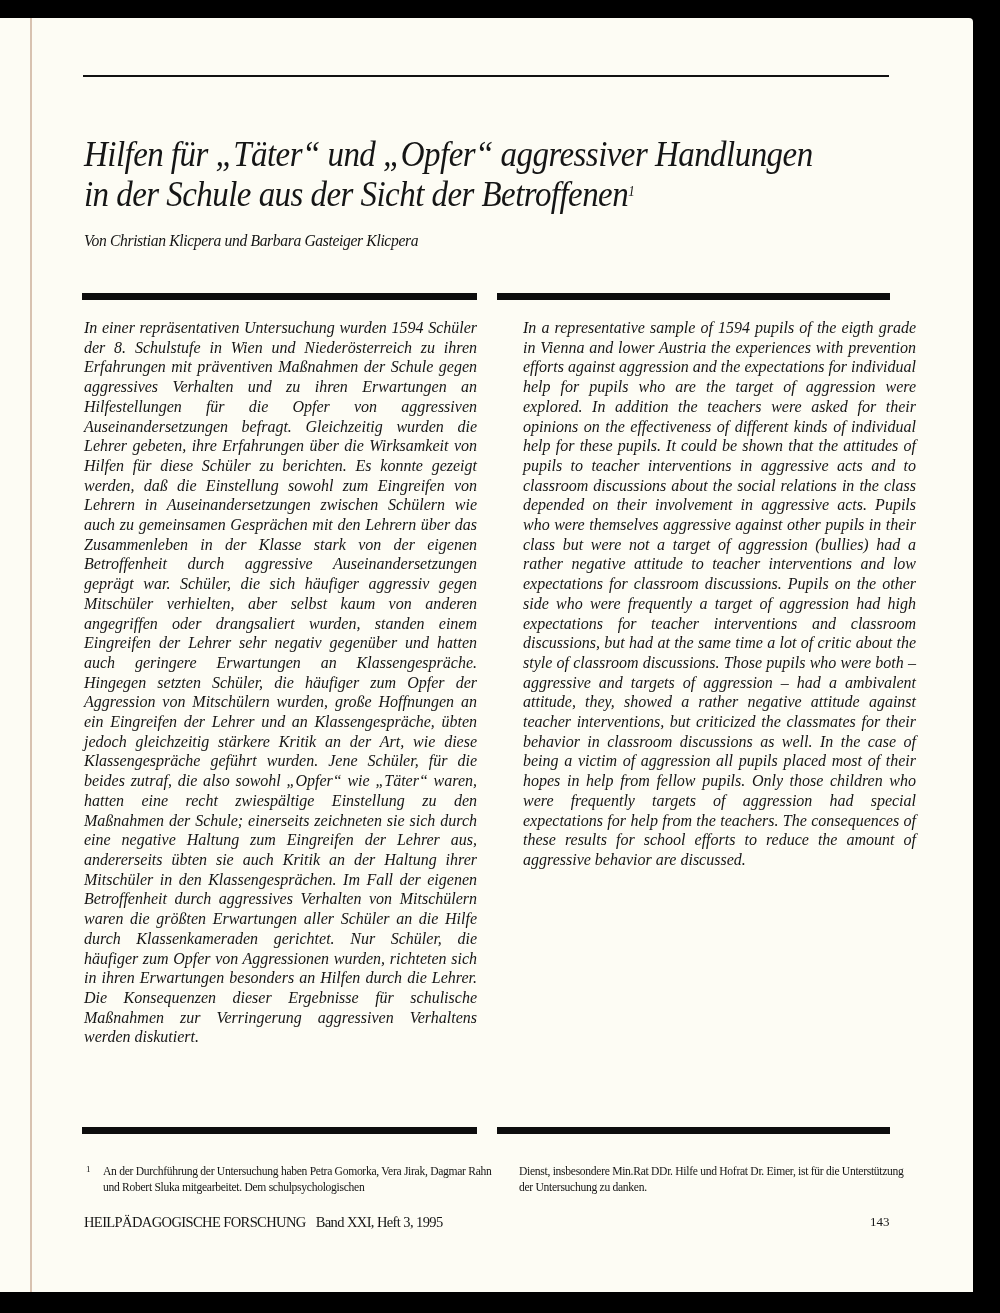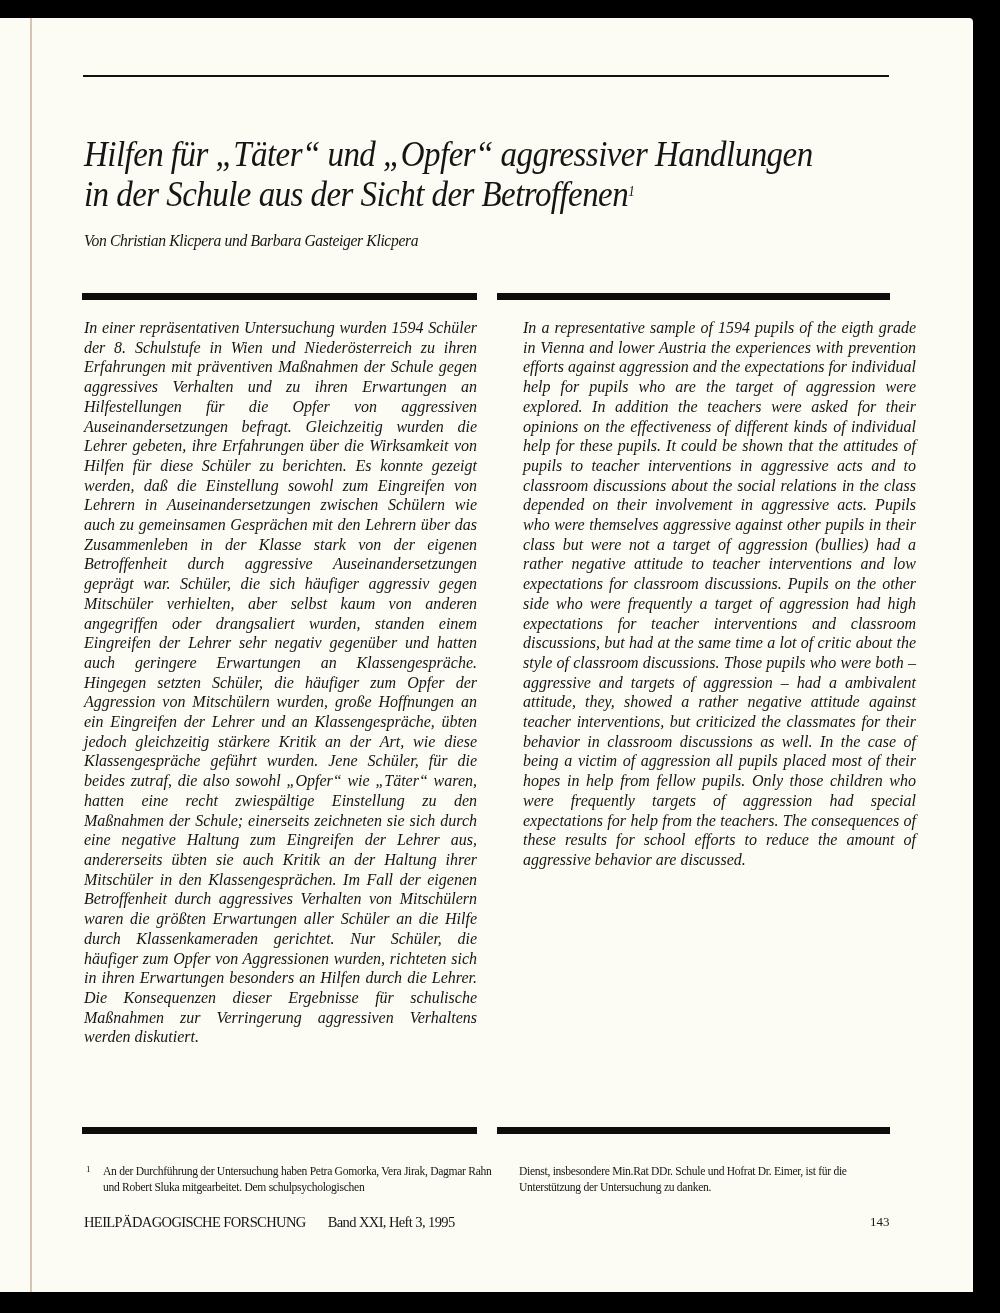--- a/index.html
+++ b/index.html
@@ -51,21 +51,21 @@
     letter-spacing: -0.3px;
   }
   .footnote.left { left: 86px; width: 400px; }
   .footnote.left .num { position: absolute; left: 0; top: -3px; font-size: 9px; }
   .footnote.left .txt { position: absolute; left: 17px; width: 390px; }
   .footnote.right { left: 519px; width: 390px; }
   .footer-journal {
     position: absolute; left: 84px; top: 1214px; font-size: 14.5px;
     letter-spacing: -0.6px; white-space: nowrap;
   }
-  .footer-journal .vol { margin-left: 22px; }
+  .footer-journal .vol { margin-left: 10px; }
   .page-number {
     position: absolute; left: 870px; top: 1214px; font-size: 13px;
   }
 </style>
 </head>
 <body>
 
 <div class="paper"></div>
 <div class="gutter-line"></div>
 
@@ -84,18 +84,18 @@
 <p class="abstract de" lang="de">In einer repräsentativen Untersuchung wurden 1594 Schüler der 8. Schulstufe in Wien und Niederösterreich zu ihren Erfahrungen mit präventiven Maßnahmen der Schule gegen aggressives Verhalten und zu ihren Erwartungen an Hilfestellungen für die Opfer von aggressiven Auseinandersetzungen befragt. Gleichzeitig wurden die Lehrer gebeten, ihre Erfahrungen über die Wirksamkeit von Hilfen für diese Schüler zu berichten. Es konnte gezeigt werden, daß die Einstellung sowohl zum Eingrei­fen von Lehrern in Auseinandersetzungen zwischen Schü­lern wie auch zu gemeinsamen Gesprächen mit den Leh­rern über das Zusammenleben in der Klasse stark von der eigenen Betroffenheit durch aggressive Auseinan­dersetzungen geprägt war. Schüler, die sich häufiger aggressiv gegen Mitschüler verhielten, aber selbst kaum von anderen angegriffen oder drangsaliert wurden, stan­den einem Eingreifen der Lehrer sehr negativ gegen­über und hatten auch geringere Erwartungen an Klas­sengespräche. Hingegen setzten Schüler, die häufiger zum Opfer der Aggression von Mitschülern wurden, große Hoffnungen an ein Eingreifen der Lehrer und an Klassengespräche, übten jedoch gleichzeitig stärkere Kritik an der Art, wie diese Klassengespräche geführt wurden. Jene Schüler, für die beides zutraf, die also sowohl „Opfer“ wie „Täter“ waren, hatten eine recht zwiespältige Einstellung zu den Maßnahmen der Schule; einerseits zeichneten sie sich durch eine negative Hal­tung zum Eingreifen der Lehrer aus, andererseits übten sie auch Kritik an der Haltung ihrer Mitschüler in den Klassengesprächen. Im Fall der eigenen Betroffenheit durch aggressives Verhalten von Mitschülern waren die größten Erwartungen aller Schüler an die Hilfe durch Klassenkameraden gerichtet. Nur Schüler, die häufiger zum Opfer von Aggressionen wurden, richteten sich in ihren Erwartungen besonders an Hilfen durch die Leh­rer. Die Konsequenzen dieser Ergebnisse für schulische Maßnahmen zur Verringerung aggressiven Verhaltens werden diskutiert.</p>
 <p class="abstract en" lang="en">In a representative sample of 1594 pupils of the eigth grade in Vienna and lower Austria the experiences with prevention efforts against aggression and the expec­tations for individual help for pupils who are the target of aggression were explored. In addition the teachers were asked for their opinions on the effectiveness of different kinds of individual help for these pupils. It could be shown that the attitudes of pupils to teacher interventions in aggressive acts and to classroom dis­cussions about the social relations in the class depended on their involvement in aggressive acts. Pupils who were themselves aggressive against other pupils in their class but were not a target of aggression (bullies) had a rather negative attitude to teacher interventions and low expectations for classroom discussions. Pupils on the other side who were frequently a target of aggression had high expectations for teacher interventions and classroom discussions, but had at the same time a lot of critic about the style of classroom discussions. Those pupils who were both – aggressive and targets of aggression – had a ambivalent attitude, they, showed a rather negative attitude against teacher interventions, but criticized the classmates for their behavior in classroom discussions as well. In the case of being a victim of aggression all pupils placed most of their hopes in help from fellow pupils. Only those children who were frequently targets of aggression had special expectations for help from the teachers. The consequences of these results for school efforts to reduce the amount of aggressive behavior are discussed.</p>
 
 <div class="bar l2"></div>
 <div class="bar r2"></div>
 
 <div class="footnote left">
   <span class="num">1</span>
   <span class="txt">An der Durchführung der Untersuchung haben Petra Gomorka, Vera Jirak, Dagmar Rahn und Robert Sluka mitgearbeitet. Dem schulpsychologischen</span>
 </div>
-<div class="footnote right">Dienst, insbesondere Min.Rat DDr. Schule und Hofrat Dr. Eimer, ist für die Unterstützung der Untersuchung zu danken.</div>
+<div class="footnote right">Dienst, insbesondere Min.Rat DDr. Hilfe und Hofrat Dr. Eimer, ist für die Unterstützung der Untersuchung zu danken.</div>
 
 <div class="footer-journal">
   <span>HEILPÄDAGOGISCHE FORSCHUNG</span><span class="vol">Band XXI, Heft 3, 1995</span>
 </div>
 <div class="page-number">143</div>
 
 </body></html>

